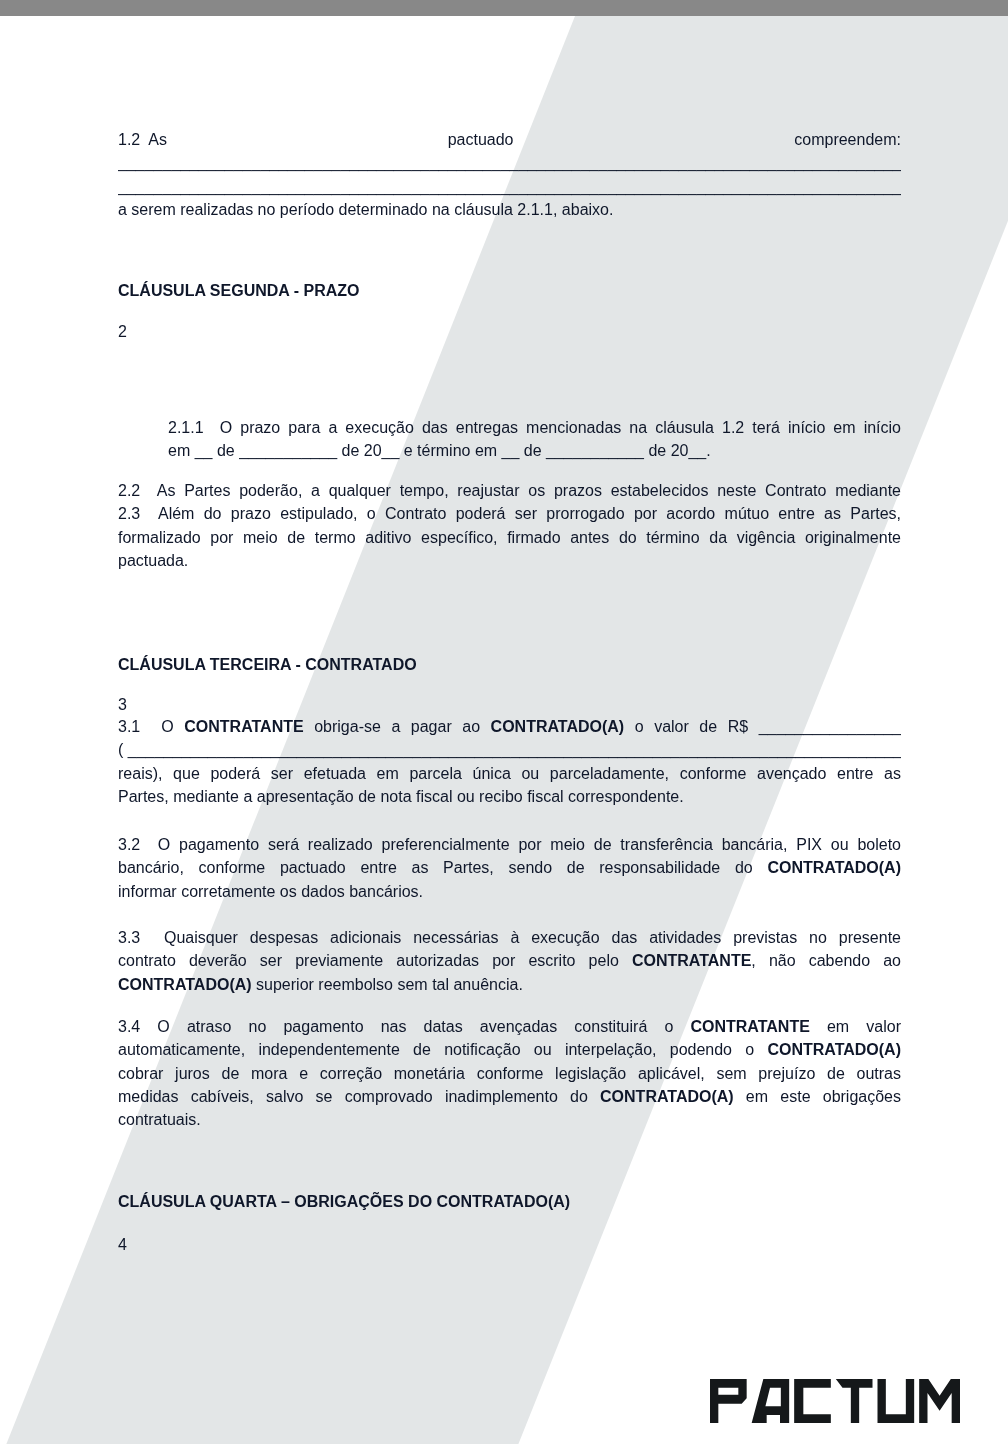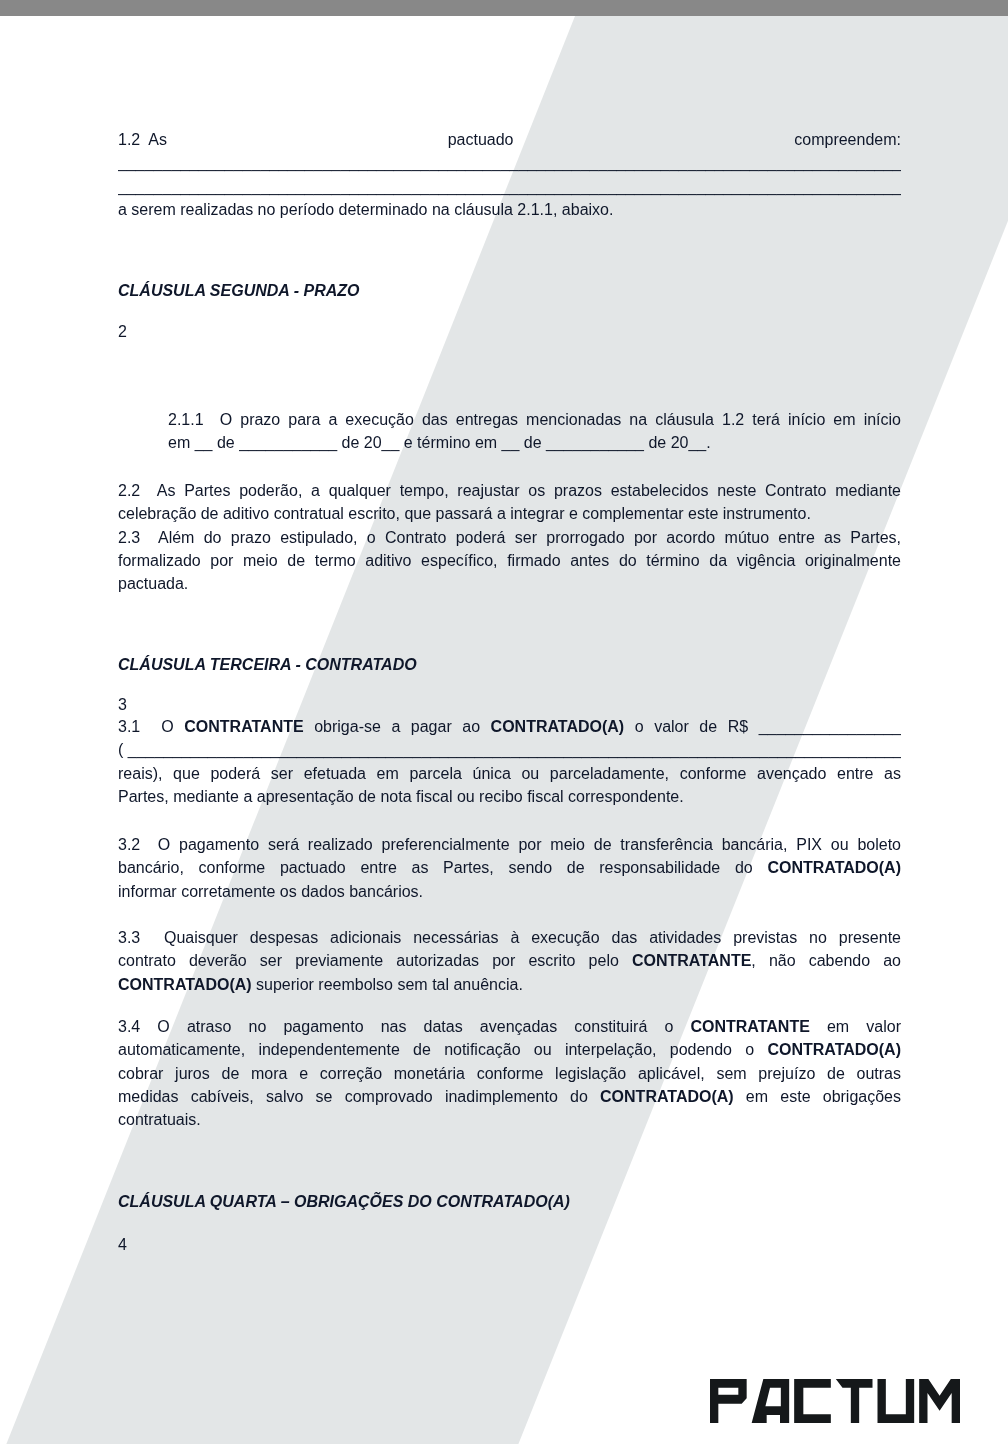--- a/index.html
+++ b/index.html
@@ -12,21 +12,21 @@
   .band {
     position:absolute; inset:0; background:#e3e6e7;
     clip-path: polygon(575px 0px, 1090px 0px, 512px 1444px, 0px 1444px);
   }
   .doc { position:absolute; inset:0; }
   .blk { position:absolute; left:118px; width:783px; }
   .blk.indent { left:168px; width:733px; }
   .line { height:23.33px; line-height:23.33px; white-space:nowrap; overflow:hidden; }
   .just { text-align:justify; text-align-last:justify; -moz-text-align-last:justify; }
   .split { display:flex; justify-content:space-between; }
-  .hd { font-weight:bold;font-style:italic; }
+  .hd { font-weight:bold; }
   b { font-weight:bold; }
   .fill { letter-spacing:0; }
   .logo { position:absolute; left:710px; top:1363px; width:250px; height:44px; }
   .logo svg { display:block; width:100%; height:100%; }
 </style>
 </head>
 <body>
 
 <div class="page">
   <div class="band"></div>
@@ -46,28 +46,27 @@
 
     <div class="blk hd" style="top:263px">
       <div class="line">CLÁUSULA SEGUNDA - PRAZO</div>
     </div>
 
     <div class="blk" style="top:304px">
       <div class="line">2</div>
     </div>
 
 
-    <div class="blk indent" style="top:392px">
+    <div class="blk indent" style="top:400px">
       <div class="line just">2.1.1&nbsp; O prazo para a execução das entregas mencionadas na cláusula 1.2 terá início em início</div>
       <div class="line">em __ de ___________ de 20__ e término em __ de ___________ de 20__.</div>
     </div>
 
     <div class="blk" style="top:463px">
       <div class="line just">2.2&nbsp; As Partes poderão, a qualquer tempo, reajustar os prazos estabelecidos neste Contrato mediante</div>
-      <div class="line">celebração de aditivo contratual escrito, que passará a integrar e complementar este instrumento.</div>
       <div class="line just">2.3&nbsp; Além do prazo estipulado, o Contrato poderá ser prorrogado por acordo mútuo entre as Partes,</div>
       <div class="line just">formalizado por meio de termo aditivo específico, firmado antes do término da vigência originalmente</div>
       <div class="line">pactuada.</div>
     </div>
 
     <div class="blk hd" style="top:637px">
       <div class="line">CLÁUSULA TERCEIRA - CONTRATADO</div>
     </div>
 
     <div class="blk" style="top:677px">

